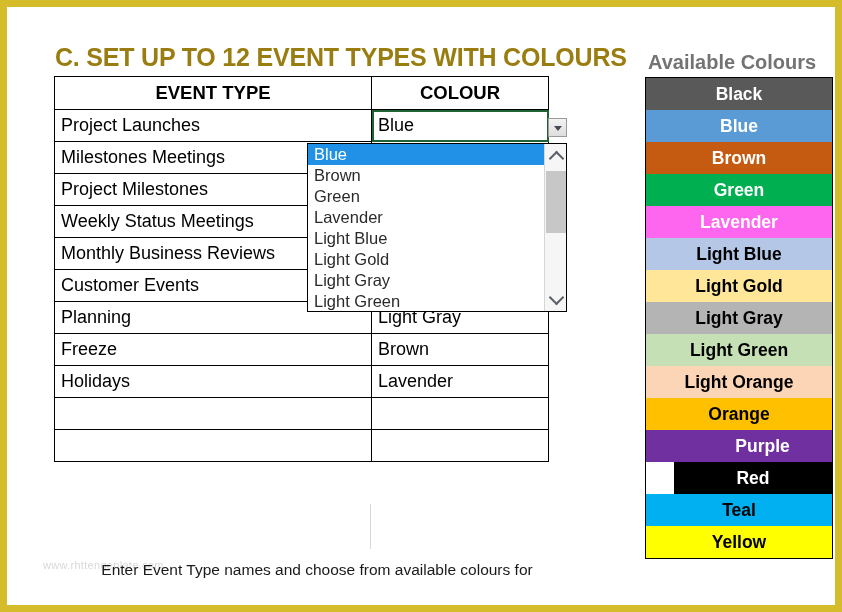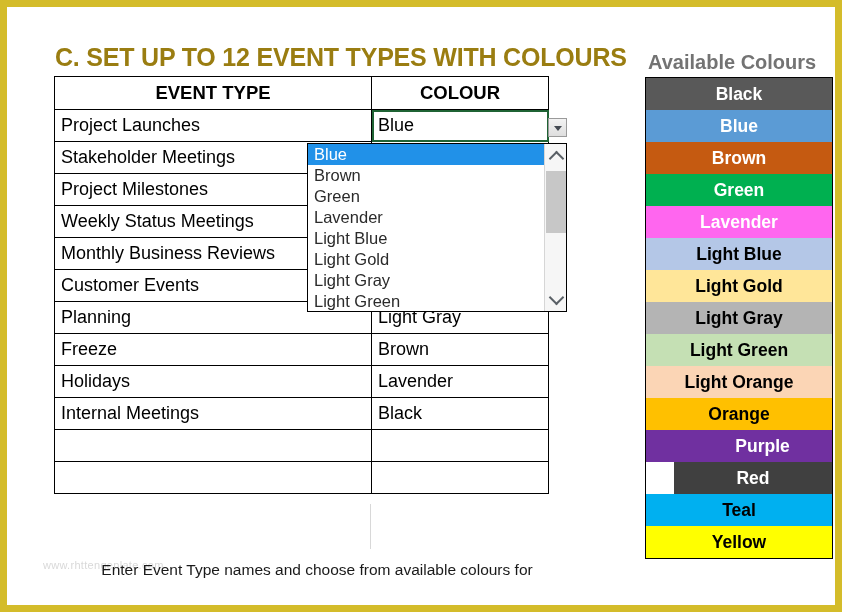--- a/index.html
+++ b/index.html
@@ -224,21 +224,21 @@
         <th class="col-event">EVENT TYPE</th>
         <th class="col-colour">COLOUR</th>
       </tr>
     </thead>
     <tbody id="table-body">
         <tr>
           <td class="col-event">Project Launches</td>
           <td class="col-colour selected-cell" style="outline-color: rgb(31, 99, 52);">Blue</td>
         </tr>
         <tr>
-          <td class="col-event">Stakeholder Meetings</td>
+          <td class="col-event">Milestones Meetings</td>
           <td class="col-colour"></td>
         </tr>
         <tr>
           <td class="col-event">Project Milestones</td>
           <td class="col-colour"></td>
         </tr>
         <tr>
           <td class="col-event">Weekly Status Meetings</td>
           <td class="col-colour"></td>
         </tr>
@@ -254,24 +254,20 @@
           <td class="col-event">Planning</td>
           <td class="col-colour">Light Gray</td>
         </tr>
         <tr>
           <td class="col-event">Freeze</td>
           <td class="col-colour">Brown</td>
         </tr>
         <tr>
           <td class="col-event">Holidays</td>
           <td class="col-colour">Lavender</td>
-        </tr>
-        <tr>
-          <td class="col-event">Internal Meetings</td>
-          <td class="col-colour">Black</td>
         </tr>
         <tr>
           <td class="col-event"></td>
           <td class="col-colour"></td>
         </tr>
         <tr>
           <td class="col-event"></td>
           <td class="col-colour"></td>
         </tr>
       </tbody>
@@ -312,21 +308,21 @@
       <div class="swatch" style="background: rgb(197, 90, 17); color: rgb(255, 255, 255);">Brown</div>
       <div class="swatch" style="background: rgb(0, 176, 80); color: rgb(255, 255, 255);">Green</div>
       <div class="swatch" style="background: rgb(255, 102, 239); color: rgb(255, 255, 255);">Lavender</div>
       <div class="swatch" style="background: rgb(180, 199, 231); color: rgb(0, 0, 0);">Light Blue</div>
       <div class="swatch" style="background: rgb(255, 230, 153); color: rgb(0, 0, 0);">Light Gold</div>
       <div class="swatch" style="background: rgb(180, 180, 180); color: rgb(0, 0, 0);">Light Gray</div>
       <div class="swatch" style="background: rgb(197, 224, 180); color: rgb(0, 0, 0);">Light Green</div>
       <div class="swatch" style="background: rgb(251, 213, 181); color: rgb(0, 0, 0);">Light Orange</div>
       <div class="swatch" style="background: rgb(255, 192, 0); color: rgb(0, 0, 0);">Orange</div>
       <div class="swatch" style="background: rgb(112, 48, 160); color: rgb(255, 255, 255); padding-left: 47px;">Purple</div>
-      <div class="swatch" style="background: #404040; color: rgb(255, 255, 255); margin-left: 28px;">Red</div>
+      <div class="swatch" style="background: #000000; color: rgb(255, 255, 255); margin-left: 28px;">Red</div>
       <div class="swatch" style="background: rgb(0, 176, 240); color: rgb(0, 0, 0);">Teal</div>
       <div class="swatch" style="background: rgb(255, 255, 0); color: rgb(0, 0, 0);">Yellow</div>
     </div>
 
   <div id="watermark">www.rhttengeplate.com</div>
   <div id="footer-note">
     <div>Enter Event Type names and choose from available colours for</div>
   </div>
 
 </div>

